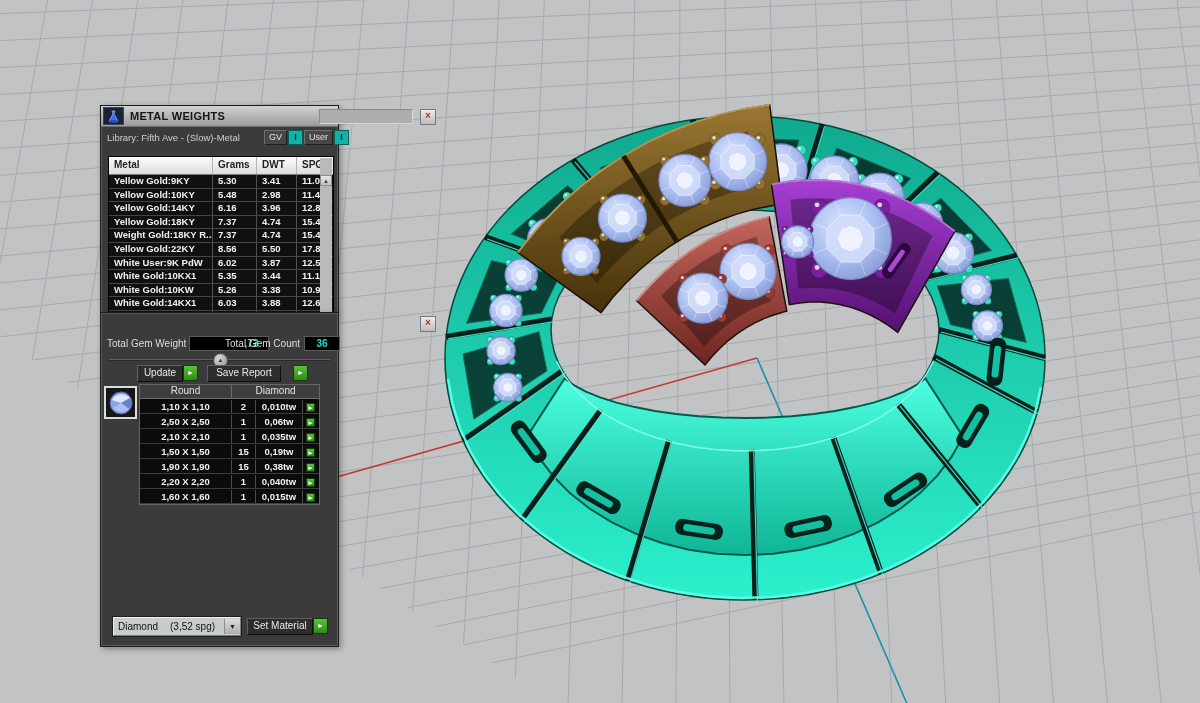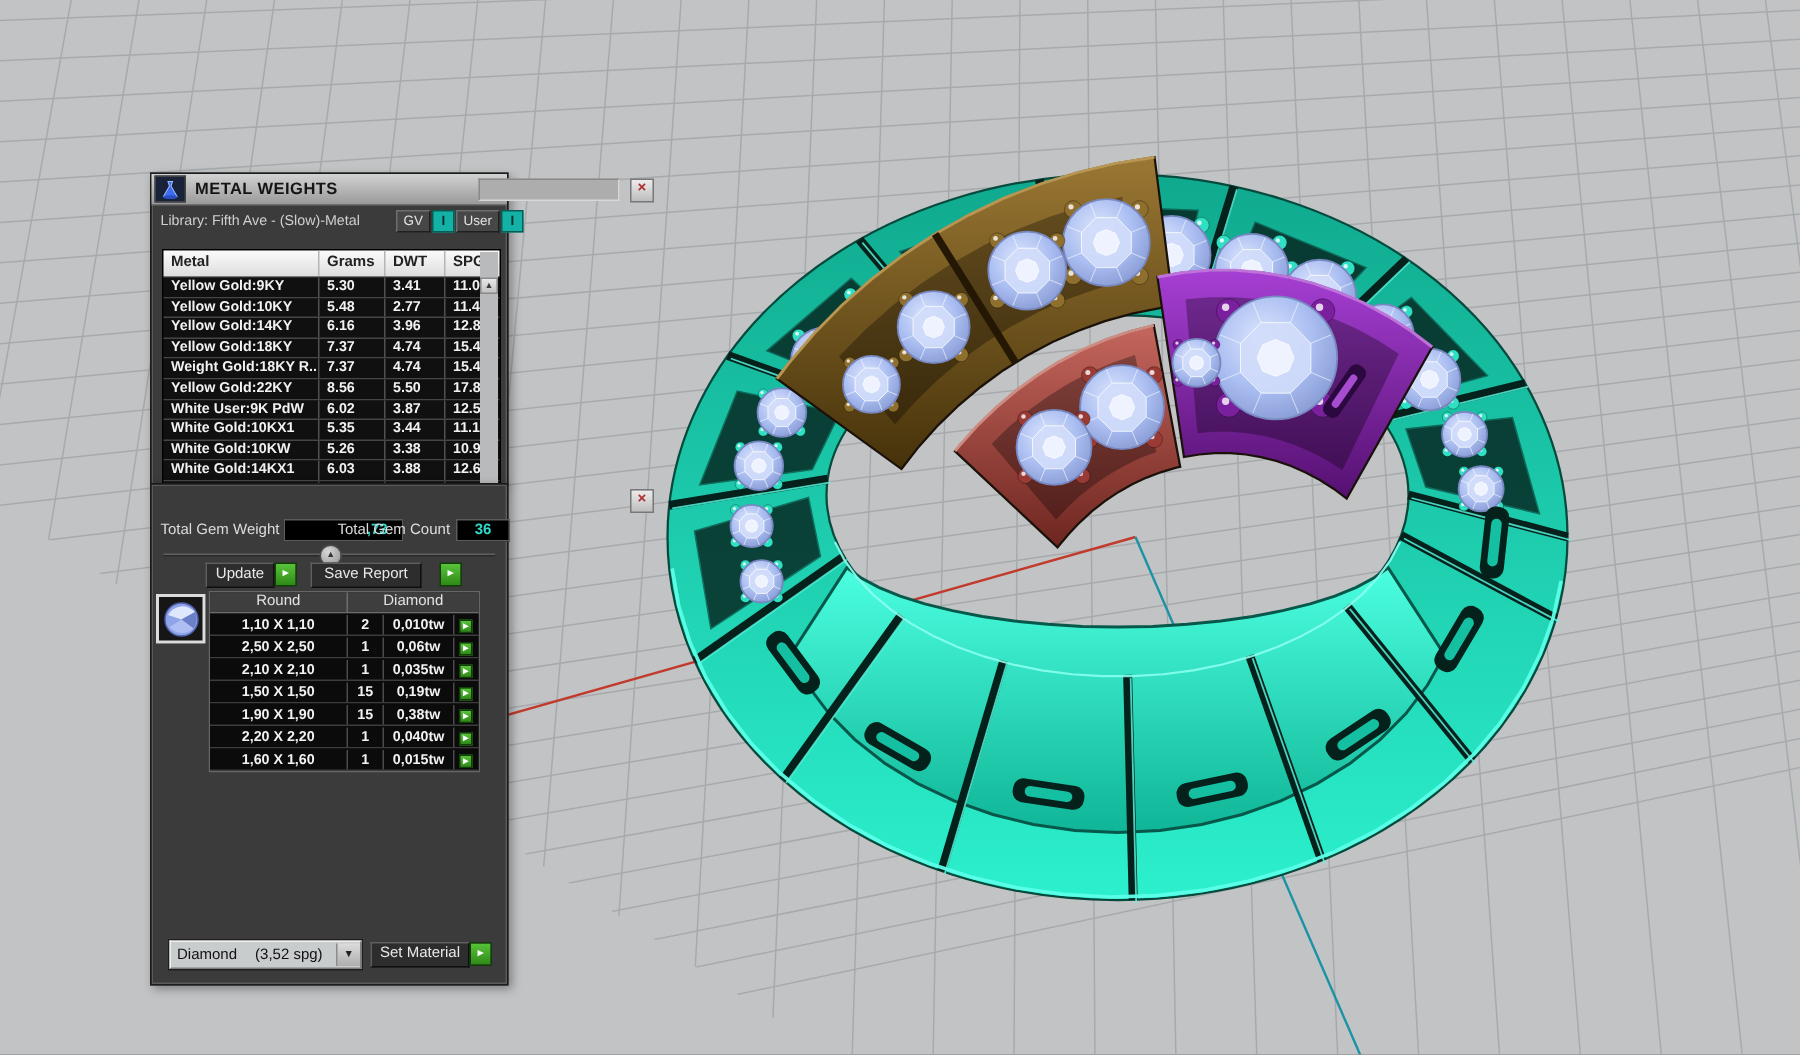--- a/index.html
+++ b/index.html
@@ -3,21 +3,21 @@
 <meta charset="utf-8">
 <style>
   html,body{margin:0;padding:0;background:#888;}
   #stage{position:relative;width:1200px;height:703px;overflow:hidden;
          background:#c2c3c5;font-family:"Liberation Sans",sans-serif;
          -webkit-font-smoothing:antialiased;}
   #viewport-canvas{position:absolute;left:0;top:0;}
 
   
   .panel{position:absolute;background:#3b3b3b;border:1px solid #1c1c1c;
-         box-shadow:0 0 0 1px #5a5a5a inset, 2px 2px 6px rgba(0,0,0,.35);margin-top:10px;}
+         box-shadow:0 0 0 1px #5a5a5a inset, 2px 2px 6px rgba(0,0,0,.35);}
   .titlebar{position:absolute;left:0;top:0;right:0;height:20px;
             background:linear-gradient(#d2d2d2,#9a9a9a);
             border-bottom:1px solid #6f6f6f;display:flex;align-items:center;}
   .titlebar .ticon{width:19px;height:16px;margin:0 6px 0 2px;border:1px solid #444;
                    display:flex;align-items:center;justify-content:center;}
   .titlebar .ttext{font-size:11px;font-weight:bold;color:#151515;letter-spacing:.3px;}
   .tinset{position:absolute;top:3px;height:13px;background:#adadad;
           border:1px solid #8a8a8a;border-right-color:#d8d8d8;border-bottom-color:#d8d8d8;}
   .closebox{position:absolute;top:3px;width:14px;height:14px;
             background:linear-gradient(#ececec,#bdbdbd);border:1px solid #787878;
@@ -815,21 +815,21 @@
       <div id="metal-rows">
           <div class="mrow">
             <span class="c-metal">Yellow Gold:9KY</span>
             <span class="c-grams">5.30</span>
             <span class="c-dwt">3.41</span>
             <span class="c-spg">11.08</span>
           </div>
           <div class="mrow">
             <span class="c-metal">Yellow Gold:10KY</span>
             <span class="c-grams">5.48</span>
-            <span class="c-dwt">2.77</span>
+            <span class="c-dwt">2.98</span>
             <span class="c-spg">11.45</span>
           </div>
           <div class="mrow">
             <span class="c-metal">Yellow Gold:14KY</span>
             <span class="c-grams">6.16</span>
             <span class="c-dwt">3.96</span>
             <span class="c-spg">12.88</span>
           </div>
           <div class="mrow">
             <span class="c-metal">Yellow Gold:18KY</span>

